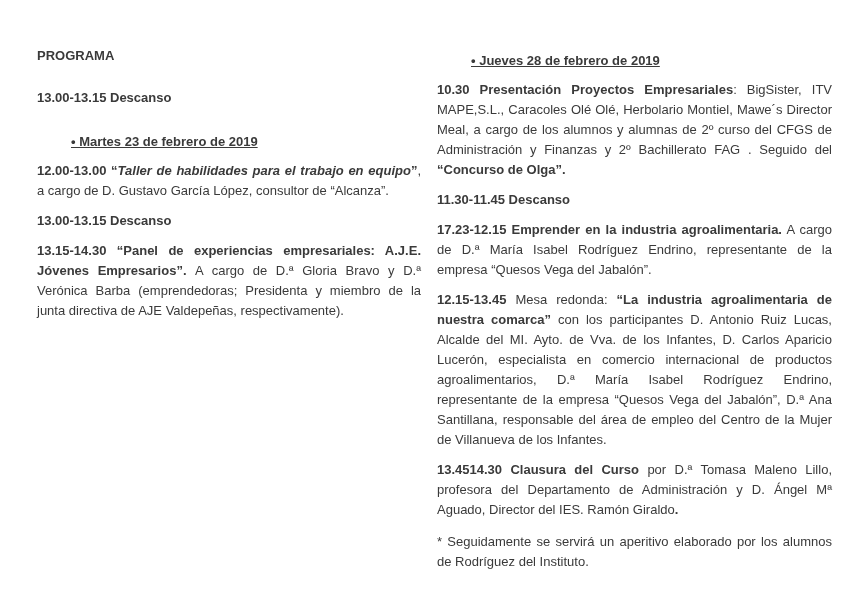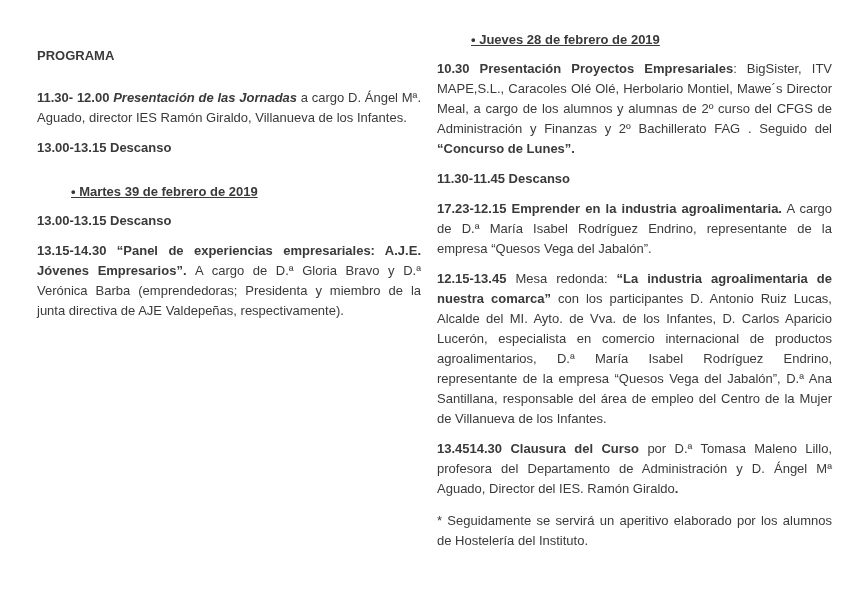--- a/index.html
+++ b/index.html
@@ -16,21 +16,21 @@
     font-family: "Liberation Sans", "DejaVu Sans", sans-serif;
     font-size: 13px;
     line-height: 20px;
     color: #3a3a3a;
   }
   .col {
     position: absolute;
     text-align: justify;
   }
   .col-left  { left: 37px;  top: 46px; width: 384px; }
-  .col-right { left: 437px; top: 30px; width: 395px; }
+  .col-right { left: 437px; top: 51px; width: 395px; }
 
   .doc-title {
     font-weight: bold;
     text-align: left;
     margin: 0 0 22px 0;
   }
   .day-heading {
     font-weight: bold;
     text-decoration: underline;
     text-align: left;
@@ -46,36 +46,36 @@
 </style>
 </head>
 <body>
 
 <div class="page" style="color: rgb(58, 58, 58); background: rgb(255, 255, 255);">
 
   <div class="col col-left">
     <div class="doc-title">PROGRAMA</div>
 
     <div class="section">
-      <p class="program-item"><span class="seg-b">11.30- 12.00 </span><span class="seg-b seg-i">Presentación de las Jornadas</span><span> a cargo D. Ángel Mª. Aguado, director IES Ramón Giraldo, Villanueva de los Infantes.</span></p>
       <p class="program-item"><span class="seg-b">13.00-13.15 Descanso</span></p>
     </div>
 
     <div class="section section-gap">
-      <div class="day-heading">• Martes 39 de febrero de 2019</div>
+      <div class="day-heading">• Martes 23 de febrero de 2019</div>
+      <p class="program-item"><span class="seg-b">12.00-13.00 “</span><span class="seg-b seg-i">Taller de habilidades para el trabajo en equipo</span><span class="seg-b">”</span><span>, a cargo de D. Gustavo García López, consultor de “Alcanza”.</span></p>
       <p class="program-item"><span class="seg-b">13.00-13.15 Descanso</span></p>
       <p class="program-item"><span class="seg-b">13.15-14.30 “Panel de experiencias empresariales: A.J.E. Jóvenes Empresarios”. </span><span>A cargo de D.ª Gloria Bravo y D.ª Verónica Barba (emprendedoras; Presidenta y miembro de la junta directiva de AJE Valdepeñas, respectivamente).</span></p>
     </div>
   </div>
 
   <div class="col col-right">
     <div class="section">
       <div class="day-heading">• Jueves 28 de febrero de 2019</div>
-      <p class="program-item"><span class="seg-b">10.30 Presentación Proyectos Empresariales</span><span>: BigSister,  ITV MAPE,S.L., Caracoles Olé Olé, Herbolario Montiel, Mawe´s Director Meal, a cargo de los alumnos y alumnas de 2º curso del CFGS de Administración y Finanzas y 2º Bachillerato FAG . Seguido del </span><span class="seg-b">“Concurso de Lunes”.</span></p>
+      <p class="program-item"><span class="seg-b">10.30 Presentación Proyectos Empresariales</span><span>: BigSister,  ITV MAPE,S.L., Caracoles Olé Olé, Herbolario Montiel, Mawe´s Director Meal, a cargo de los alumnos y alumnas de 2º curso del CFGS de Administración y Finanzas y 2º Bachillerato FAG . Seguido del </span><span class="seg-b">“Concurso de Olga”.</span></p>
       <p class="program-item"><span class="seg-b">11.30-11.45 Descanso</span></p>
       <p class="program-item"><span class="seg-b">17.23-12.15 Emprender en la industria agroalimentaria.</span><span> A cargo de D.ª María Isabel Rodríguez Endrino, representante de la empresa “Quesos Vega del Jabalón”.</span></p>
       <p class="program-item"><span class="seg-b">12.15-13.45 </span><span>Mesa redonda: </span><span class="seg-b">“La industria agroalimentaria de nuestra comarca”</span><span> con los participantes D. Antonio Ruiz Lucas, Alcalde del MI. Ayto. de Vva. de los Infantes, D. Carlos Aparicio Lucerón, especialista en comercio internacional de productos agroalimentarios, D.ª María Isabel Rodríguez Endrino, representante de la empresa “Quesos Vega del Jabalón”, D.ª Ana Santillana, responsable del área de empleo del Centro de la Mujer de Villanueva de los Infantes.</span></p>
       <p class="program-item mb0"><span class="seg-b">13.4514.30 Clausura del Curso</span><span> por D.ª Tomasa Maleno Lillo, profesora del Departamento de Administración y D. Ángel Mª Aguado, Director del IES. Ramón Giraldo</span><span class="seg-b">.</span></p>
-      <p class="program-item"><span>* Seguidamente se servirá un aperitivo elaborado por los alumnos de Hostelería del Instituto.</span></p>
+      <p class="program-item"><span>* Seguidamente se servirá un aperitivo elaborado por los alumnos de Rodríguez del Instituto.</span></p>
     </div>
   </div>
 
 </div>
 
 </body></html>

